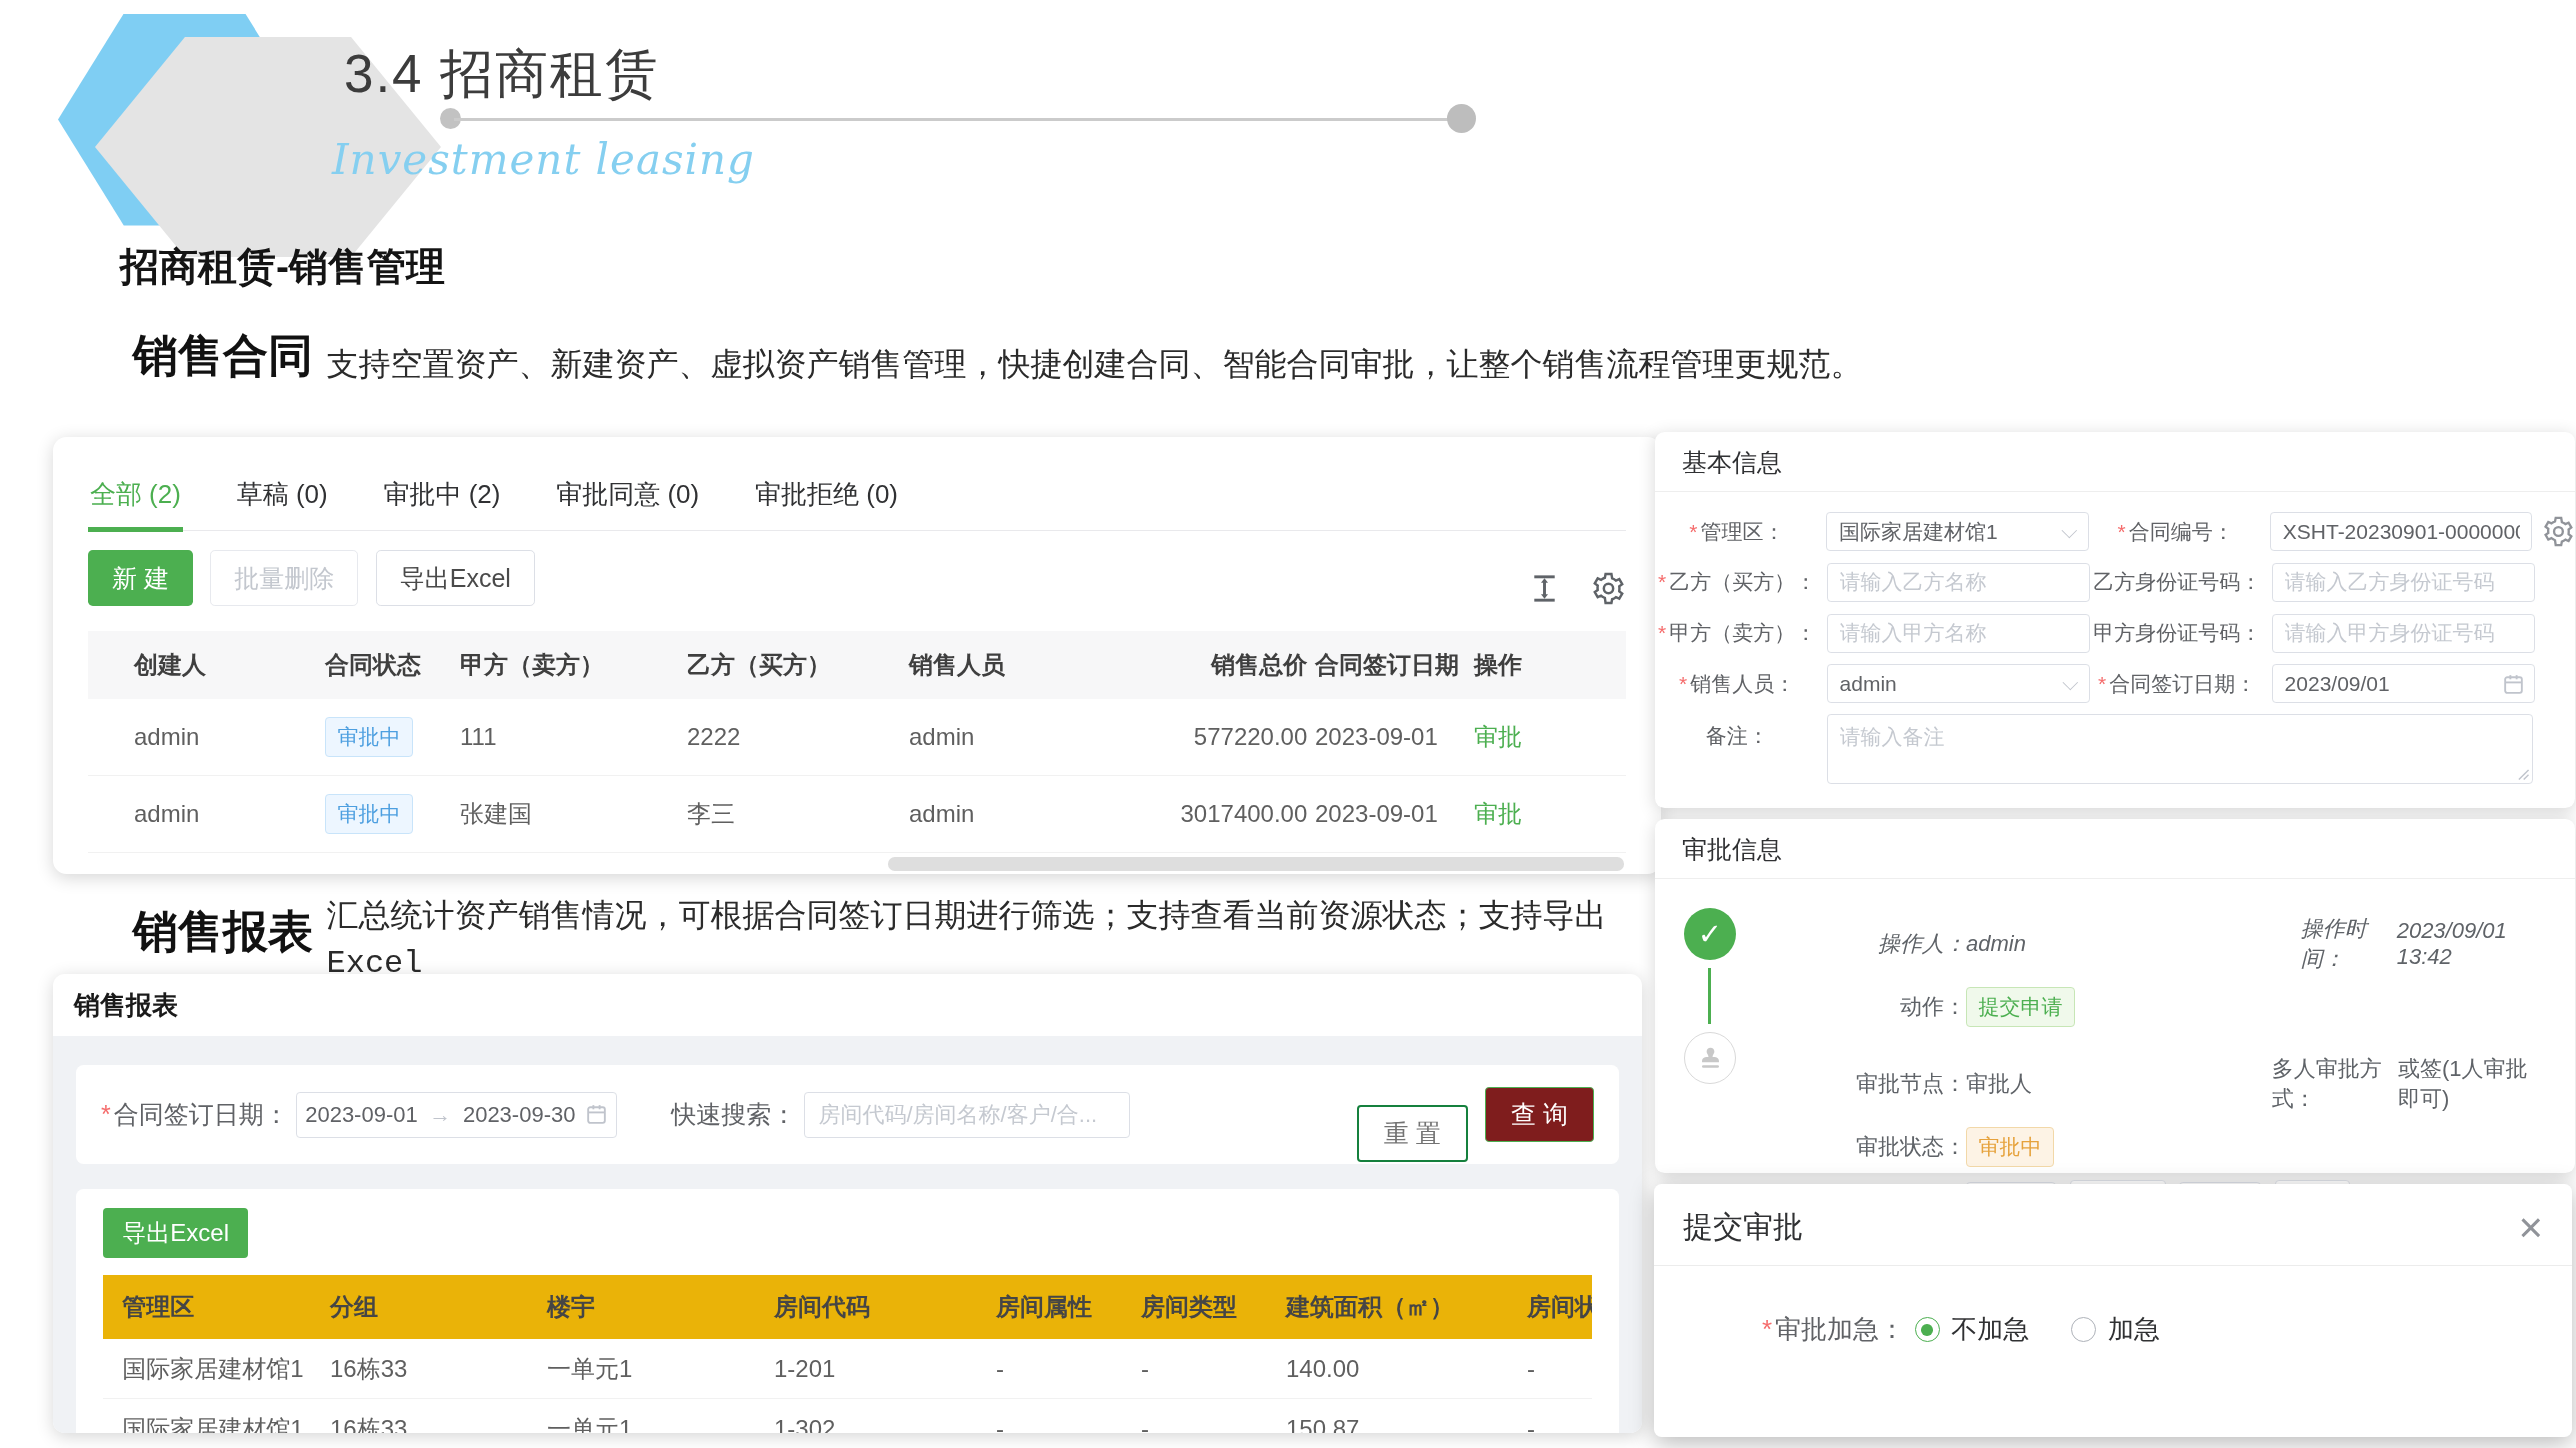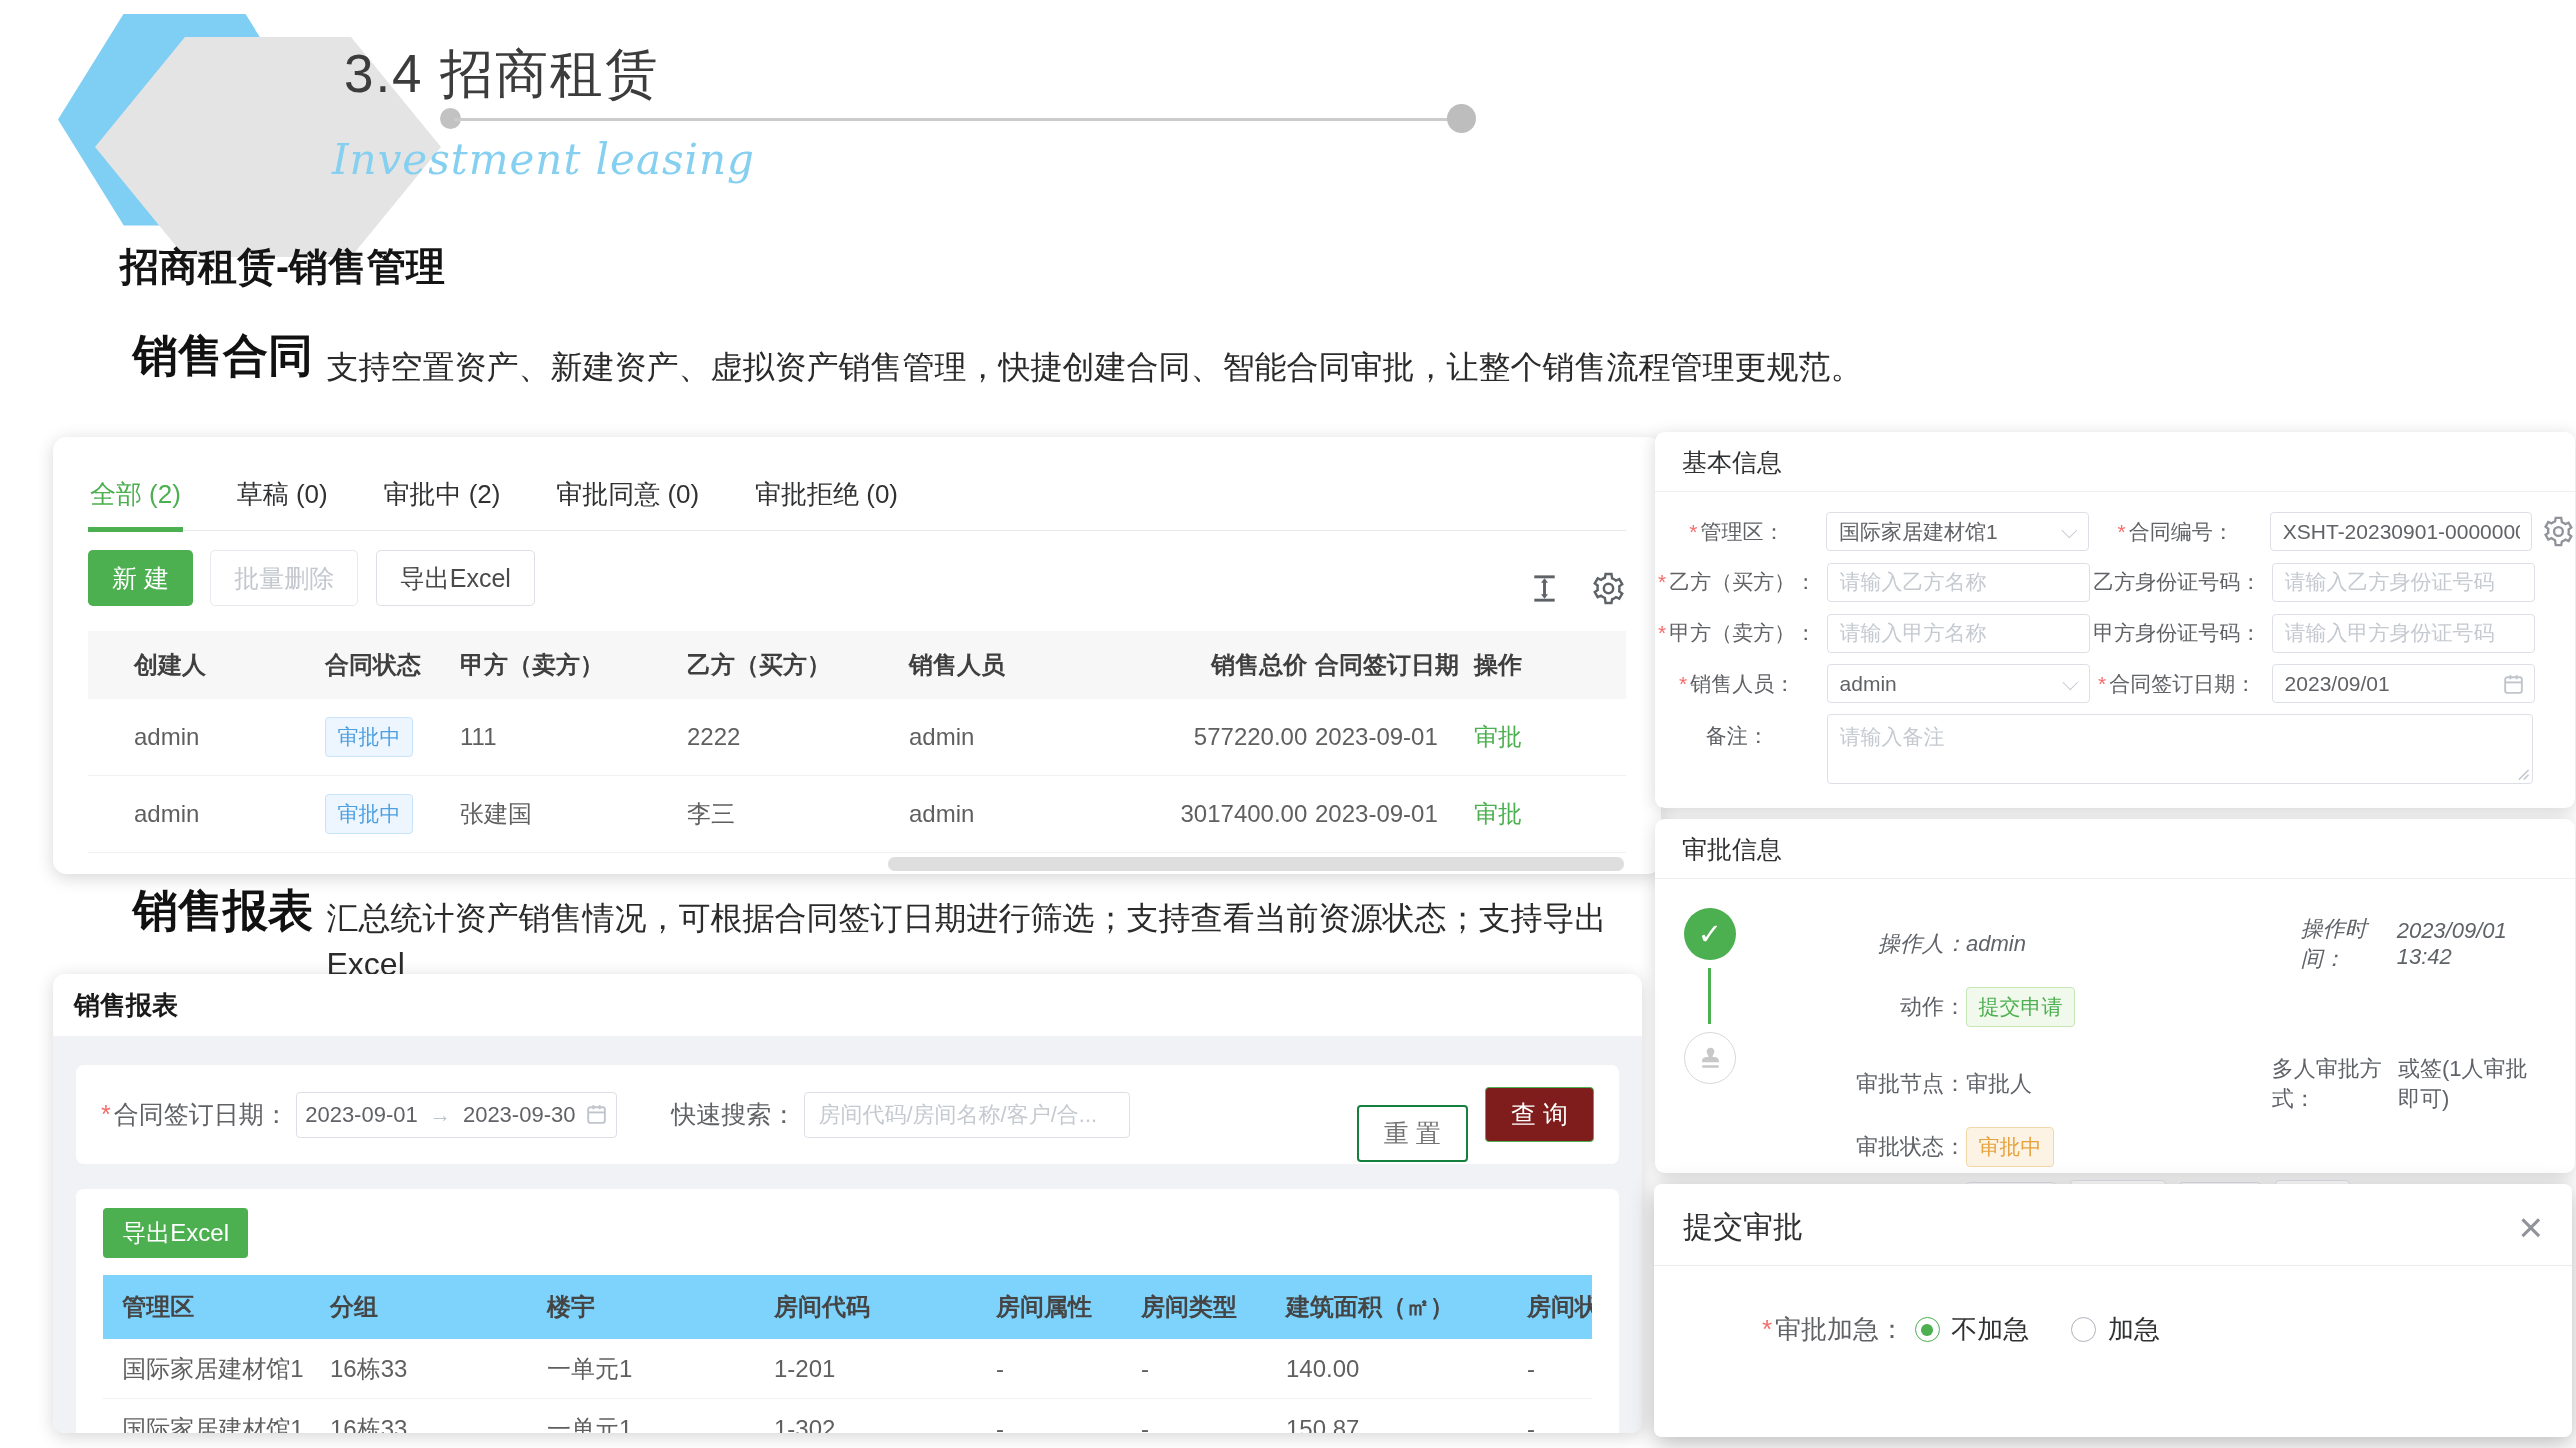--- a/index.html
+++ b/index.html
@@ -12,21 +12,21 @@
   .hex-blue { left:58px; top:13.5px; width:253px; height:212px; background:#7FCEF3; }
   .hex-gray { left:95px; top:37px; width:346px; height:220px; background:#E4E4E4; }
   .decor-line { position:absolute; left:454px; top:118px; width:1005px; height:2.9px; background:#CBCBCB; }
   .dot { position:absolute; border-radius:50%; background:#C2C2C2; }
   .dot-small { left:440px; top:108px; width:21px; height:21px; }
   .dot-big { left:1447px; top:104px; width:29px; height:29px; background:#BDBDBD; }
   .main-title { position:absolute; left:344px; top:39px; font-size:53px; color:#3C3C3C; letter-spacing:1.9px; }
   .subtitle { position:absolute; left:332px; top:135px; font-size:42px; font-style:italic; font-family:"DejaVu Serif",serif; color:#85CFF0; letter-spacing:1px; }
   .section-heading { position:absolute; left:120px; top:240px; font-size:39px; font-weight:700; color:#141414; }
 
-  .feature-block { position:absolute; display:flex; align-items:flex-start; }
+  .feature-block { position:absolute; display:flex; align-items:center;font-family:Liberation Mono, monospace; }
   .feature-title { font-size:45px; font-weight:700; color:#111; flex-shrink:0; line-height:1.15; }
   .feature-desc { font-size:32px; color:#2B2B2B; line-height:1.45; padding-top:13.5px; padding-left:13.5px; }
   .fb-contract { left:133px; top:330px; width:2222px; }
   .fb-report { left:133px; top:885px; width:1507px; }
   .fb-report .feature-desc { width:1318px; padding-top:9.7px; }
 
   
   .card { position:absolute; background:#fff; border-radius:13.5px; box-shadow:0 3.9px 17.4px rgba(0,0,0,.16); }
 
   
@@ -98,21 +98,21 @@
   .search-input input { border:none; outline:none; width:100%; font-size:22px; color:#606266; font-family:inherit; }
   .search-input input::placeholder { color:#C5C9D0; }
   .gap56 { width:54px; }
   .btn-md { font-size:25px; border-radius:3.9px; padding:9.7px 25px; cursor:pointer; }
   .btn-reset { background:#fff; border:2px solid #15803d; color:#737373;margin-top:38px; }
   .btn-query { background:#7f1d1d; border:1px solid #4CAF50; color:#fff; margin-left:17.4px; }
   .table-card { background:#fff; border-radius:7.7px; margin-top:25px; padding:19.3px 27px 0 27px; height:253px; overflow:hidden; }
   .btn-export { background:#4CAF50; color:#fff; font-size:24px; border-radius:3.9px; padding:8.7px 19.3px; border:none; cursor:pointer; }
   .t2-wrap { margin-top:17.4px; overflow:hidden; }
   .t2-grid { display:grid; grid-template-columns:227px 217px 227px 222px 145px 145px 241px 106px; align-items:center; width:1531px; }
-  .thead2 { background:#7dd3fc; height:64px; font-size:24px; font-weight:600; color:#454545; }
+  .thead2 { background:#eab308; height:64px; font-size:24px; font-weight:600; color:#454545; }
   .trow2 { height:60px; font-size:24px; color:#5F5F5F; border-bottom:1px solid #F1F1F1; }
   .c2-first { padding-left:19.3px; }
 
   
   .dialog { left:1654px; top:1184px; width:918px; height:253px; border-radius:7.7px; box-shadow:0 5.8px 25px rgba(0,0,0,.28); }
   .dlg-head { display:flex; align-items:center; justify-content:space-between; padding:23px 29px 17.4px 29px; border-bottom:1.9px solid #ECECEC; }
   .dlg-title { font-size:30px; color:#303133; }
   .dlg-close { font-size:42px; color:#909399; line-height:0.8; cursor:pointer; }
   .dlg-body { display:flex; align-items:center; padding:46px 0 0 108px; font-size:26px; color:#606266; }
   .radio-group { display:flex; align-items:center; margin-left:9.7px; }

